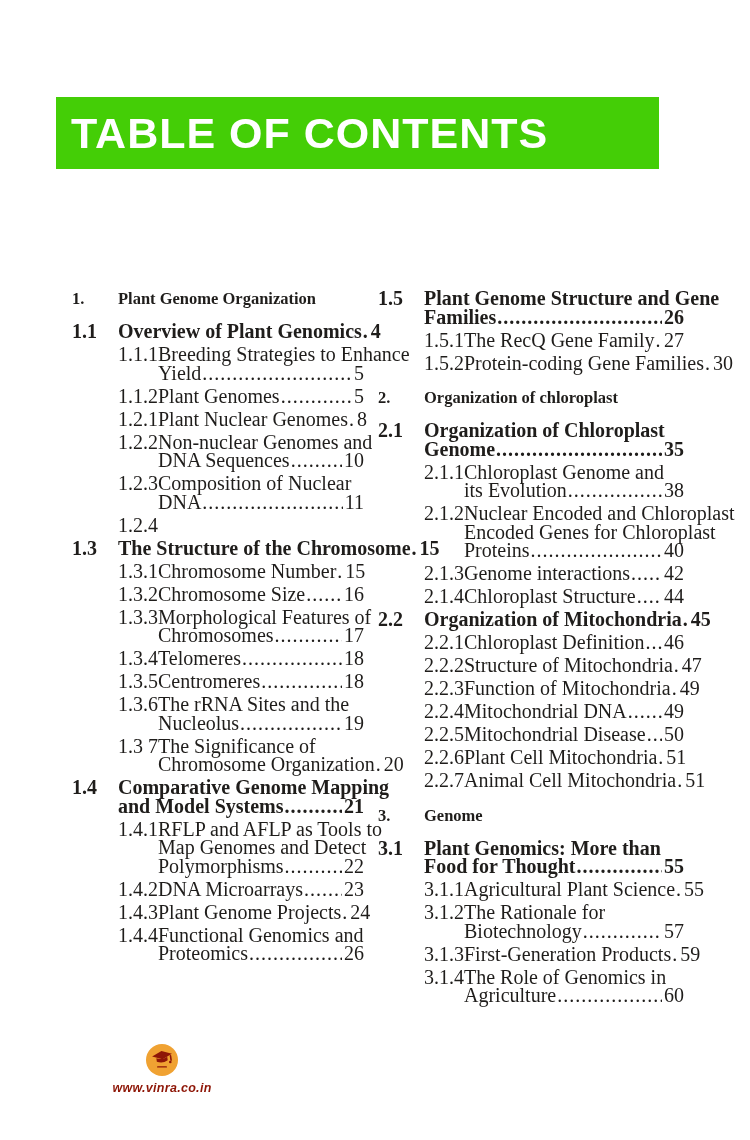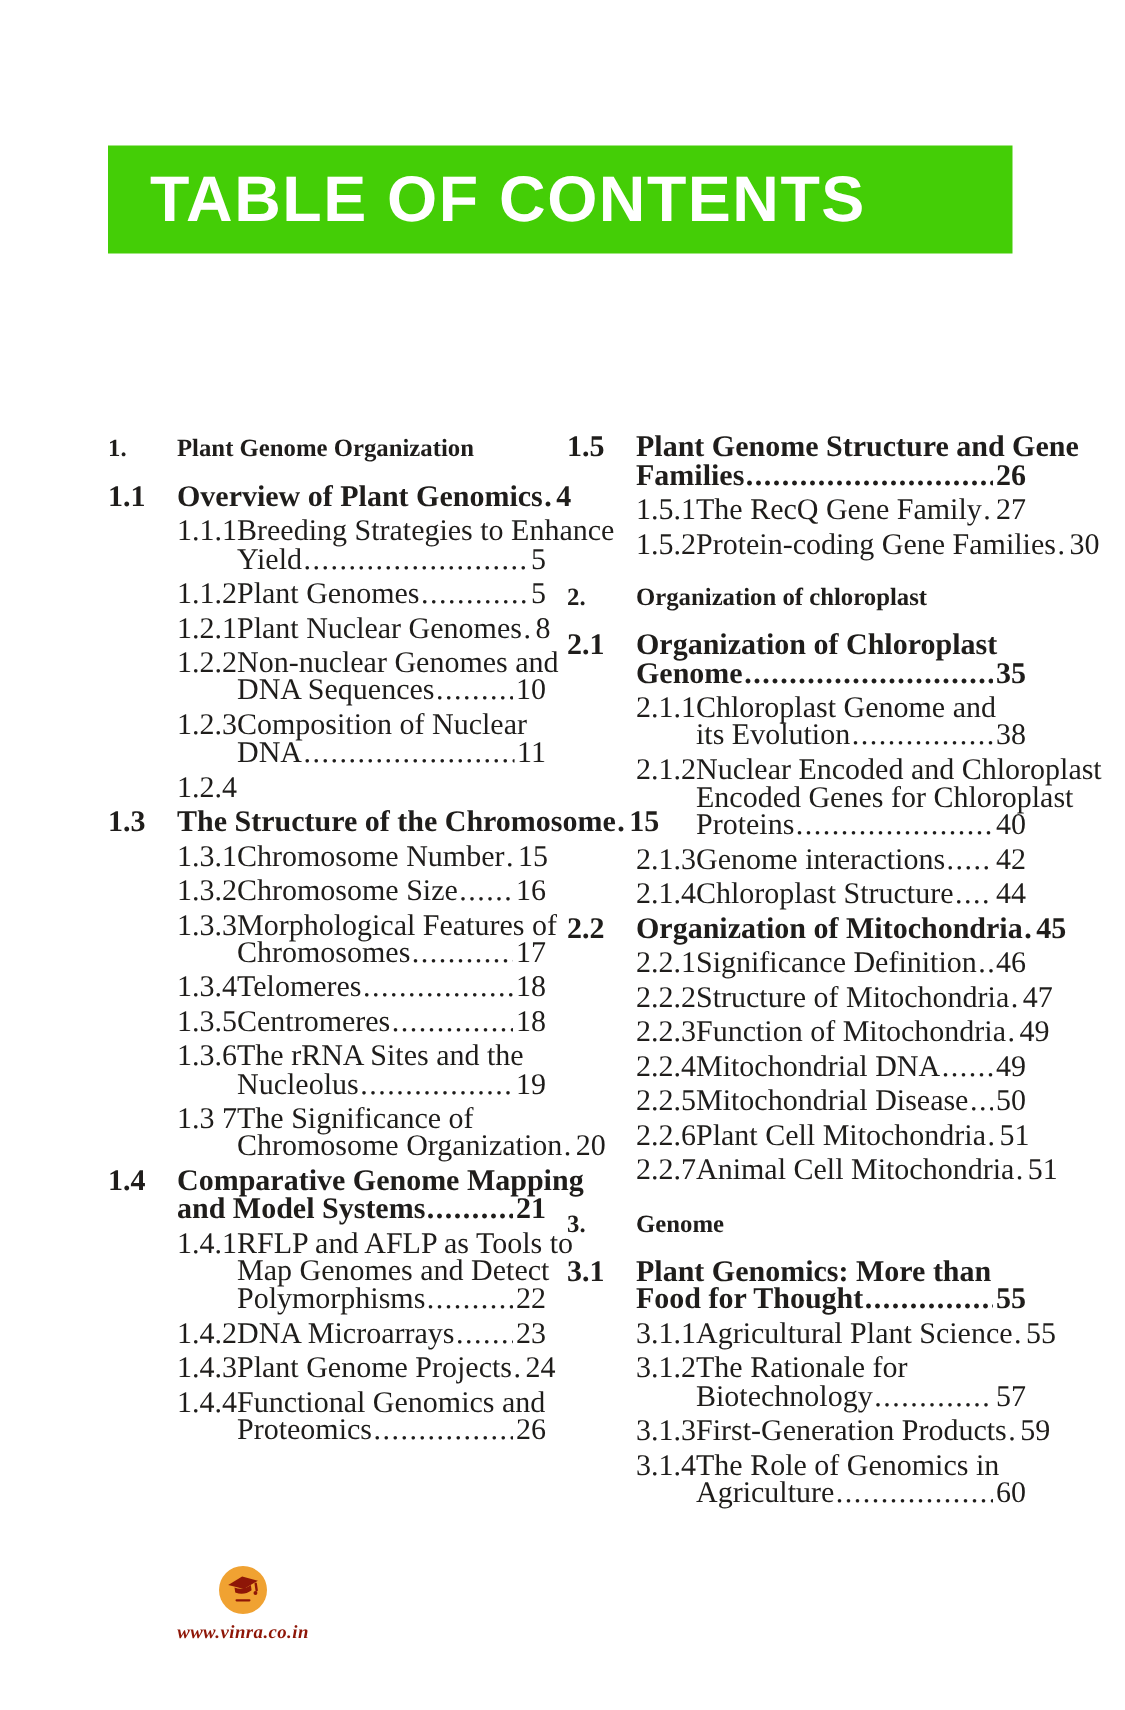--- a/index.html
+++ b/index.html
@@ -8,25 +8,25 @@
     background: #ffffff;
     font-family: "Liberation Serif", serif;
     color: var(--text, #1f1d1b);
     position: relative;
     overflow: hidden;
   }
   .page { position: absolute; inset: 0; background: #ffffff; }
 
   
   .banner {
-    position: absolute; left: 72px; top: 97px;
+    position: absolute; left: 56px; top: 97px;
     width: 603px; height: 72px;
     background: var(--green, #44ce06);
     display: flex; align-items: center;
-    padding-left: 28px; box-sizing: border-box;
+    padding-left: 15px; box-sizing: border-box;
   }
   .banner h1 {
     margin: 0;
     font-family: "Liberation Sans", sans-serif;
     font-weight: bold;
     font-size: 43px;
     letter-spacing: 1px;
     color: #ffffff;
     white-space: nowrap;
   }
@@ -66,21 +66,21 @@
     width: 116px; text-align: center;
   }
   .logo {
     width: 32px; height: 32px; border-radius: 50%;
     background: var(--orange, #f0a232);
     margin: 0 auto 5px;
     display: flex; align-items: center; justify-content: center;
   }
   .logo svg { display: block; }
   .website {
-    font-family: Liberation Serif, serif;
+    font-family: Liberation Sans, sans-serif;
     font-size: 12.5px; font-weight: bold; font-style: italic;
     color: var(--maroon, #8e1607);
     letter-spacing: 0.3px;
     white-space: nowrap;
   }
 </style>
 </head>
 <body>
 
 <div class="page">
@@ -404,21 +404,21 @@
               <span class="t">Organization of Mitochondria</span>
               <span class="dots"></span>
               <span class="pg">45</span>
             </div>
           </div>
         </div>
         <div class="entry subsection">
           <span class="num">2.2.1</span>
           <div class="content">
             <div class="line last">
-              <span class="t">Significance Definition</span>
+              <span class="t">Chloroplast Definition</span>
               <span class="dots"></span>
               <span class="pg">46</span>
             </div>
           </div>
         </div>
         <div class="entry subsection">
           <span class="num">2.2.2</span>
           <div class="content">
             <div class="line last">
               <span class="t">Structure of Mitochondria</span>

